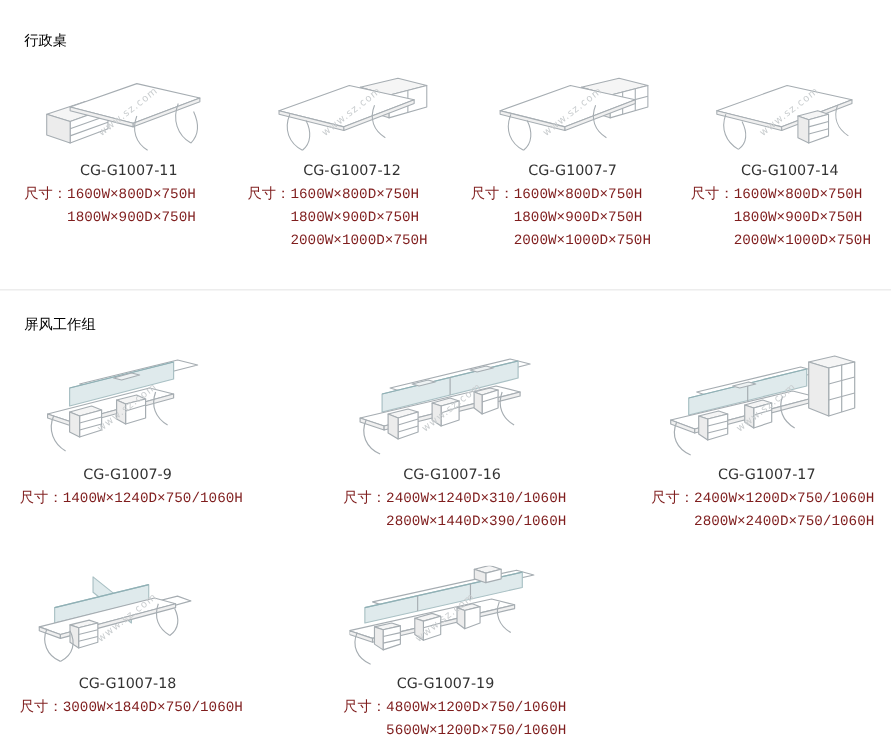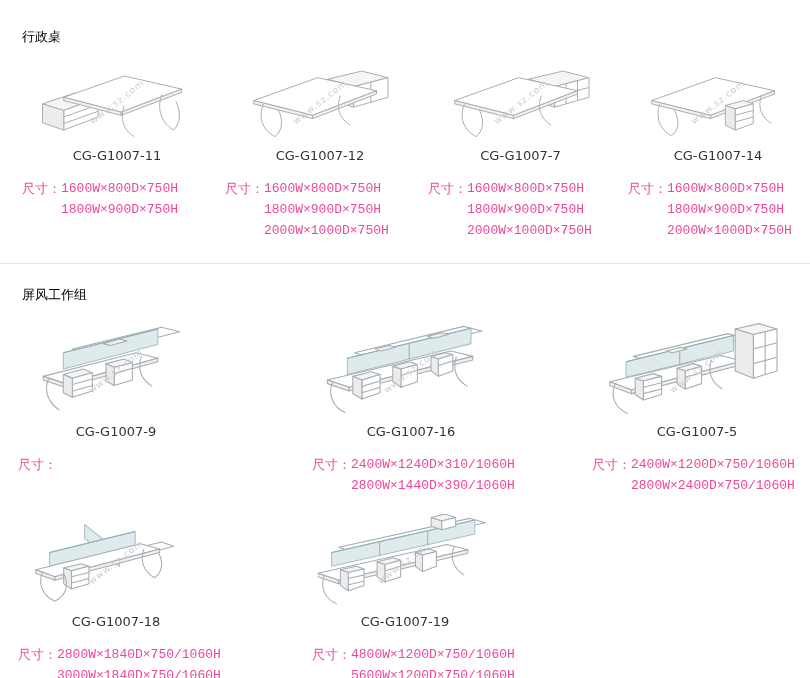--- a/index.html
+++ b/index.html
@@ -21,21 +21,21 @@
   .r2 .figure svg{width:190px;height:100px;}
   .r3 .figure{height:100px;}
   .r3 .figure svg{width:180px;height:96px;}
   .wm{
     position:absolute;left:50%;top:52%;
     transform:translate(-50%,-50%) rotate(-38deg);
     font-size:9px;color:#c9cdcf;letter-spacing:1px;white-space:nowrap;
     pointer-events:none;
   }
   .pname{text-align:center;font-size:13px;color:#333;margin-top:4px;height:18px;}
-  .sizes{display:flex;margin-top:12px;font-size:13px;line-height:21px;color:#ec4899;}
+  .sizes{display:flex;font-size:13px;line-height:21px;color:#7f1d1d;}
   .slabel{flex:none;}
   .svals{display:flex;flex-direction:column;font-family:Liberation Mono, monospace;}
   .sline{white-space:nowrap;}
 </style>
 </head>
 <body>
 
 <svg width="0" height="0" style="position:absolute" aria-hidden="true">
   <defs>
     <symbol id="sym-exec-a" viewBox="0 0 190 105">
@@ -310,20 +310,21 @@
   <div class="figure">
     <svg viewBox="0 0 200 110">
         <use href="#sym-ws-2p"></use>
       </svg>
     <span class="wm">www.sz.com</span>
   </div>
   <div class="pname">CG-G1007-9</div>
   <div class="sizes">
     <span class="slabel">尺寸：</span>
     <div class="svals">
+      <div class="sline">1400W×1240D×750/1060H</div>
     </div>
   </div>
 </div>
 
 <div class="card r2" style="left:312px;top:318px;width:198px">
   <div class="figure">
     <svg viewBox="0 0 200 110">
         <use href="#sym-ws-4p"></use>
       </svg>
     <span class="wm">www.sz.com</span>
@@ -338,42 +339,41 @@
   </div>
 </div>
 
 <div class="card r2" style="left:592px;top:318px;width:210px">
   <div class="figure">
     <svg viewBox="0 0 200 110">
         <use href="#sym-ws-cab"></use>
       </svg>
     <span class="wm">www.sz.com</span>
   </div>
-  <div class="pname">CG-G1007-5</div>
+  <div class="pname">CG-G1007-17</div>
   <div class="sizes">
     <span class="slabel">尺寸：</span>
     <div class="svals">
       <div class="sline">2400W×1200D×750/1060H</div>
       <div class="sline">2800W×2400D×750/1060H</div>
     </div>
   </div>
 </div>
 
 <div class="card r3" style="left:18px;top:510px;width:196px">
   <div class="figure">
     <svg viewBox="0 0 200 110">
         <use href="#sym-ws-x"></use>
       </svg>
     <span class="wm">www.sz.com</span>
   </div>
   <div class="pname">CG-G1007-18</div>
   <div class="sizes">
     <span class="slabel">尺寸：</span>
     <div class="svals">
-      <div class="sline">2800W×1840D×750/1060H</div>
       <div class="sline">3000W×1840D×750/1060H</div>
     </div>
   </div>
 </div>
 
 <div class="card r3" style="left:312px;top:510px;width:186px">
   <div class="figure">
     <svg viewBox="0 0 200 110">
         <use href="#sym-ws-6p"></use>
       </svg>

